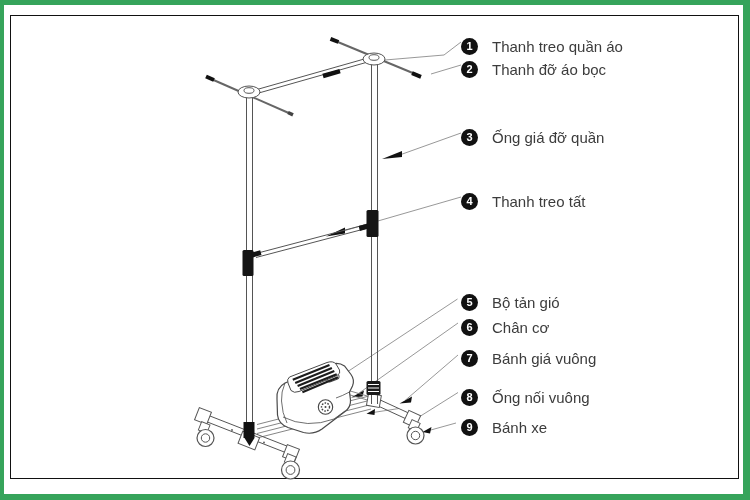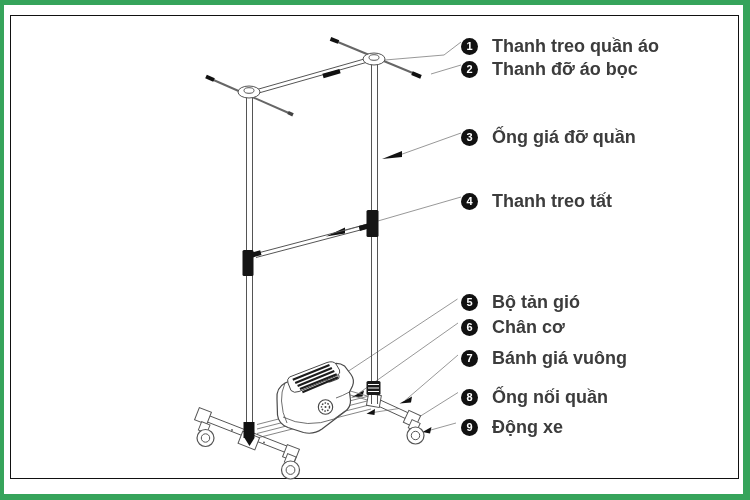--- a/index.html
+++ b/index.html
@@ -26,21 +26,21 @@
   svg.drawing{position:absolute;left:-4px;top:-5px;width:750px;height:500px;}
   .legend{position:absolute;left:0;top:0;width:100%;height:100%;}
   .label-row{position:absolute;height:17px;}
   .badge{
     position:absolute;left:457px;width:17px;height:17px;border-radius:50%;
     background:var(--badge-bg);color:var(--badge-fg);
     font-size:11px;font-weight:bold;line-height:17px;text-align:center;
   }
   .ltext{
     position:absolute;left:488px;white-space:nowrap;
-    font-size:18px;line-height:17px;color:var(--label-ink);font-weight:bold;
+    font-size:15px;line-height:17px;color:var(--label-ink);
   }
 </style>
 </head>
 <body>
 
 <div class="page">
   <div class="inner">
     <div class="frame"></div>
 
     <svg class="drawing" viewBox="0 0 750 500">
@@ -230,21 +230,21 @@
       <div class="label-row" style="top:313.5px">
         <span class="badge">6</span>
         <span class="ltext">Chân cơ</span>
       </div>
       <div class="label-row" style="top:345px">
         <span class="badge">7</span>
         <span class="ltext">Bánh giá vuông</span>
       </div>
       <div class="label-row" style="top:383.5px">
         <span class="badge">8</span>
-        <span class="ltext">Ống nối quần</span>
+        <span class="ltext">Ống nối vuông</span>
       </div>
       <div class="label-row" style="top:414px">
         <span class="badge">9</span>
-        <span class="ltext">Động xe</span>
+        <span class="ltext">Bánh xe</span>
       </div>
     </div>
   </div>
 </div>
 
 </body></html>

